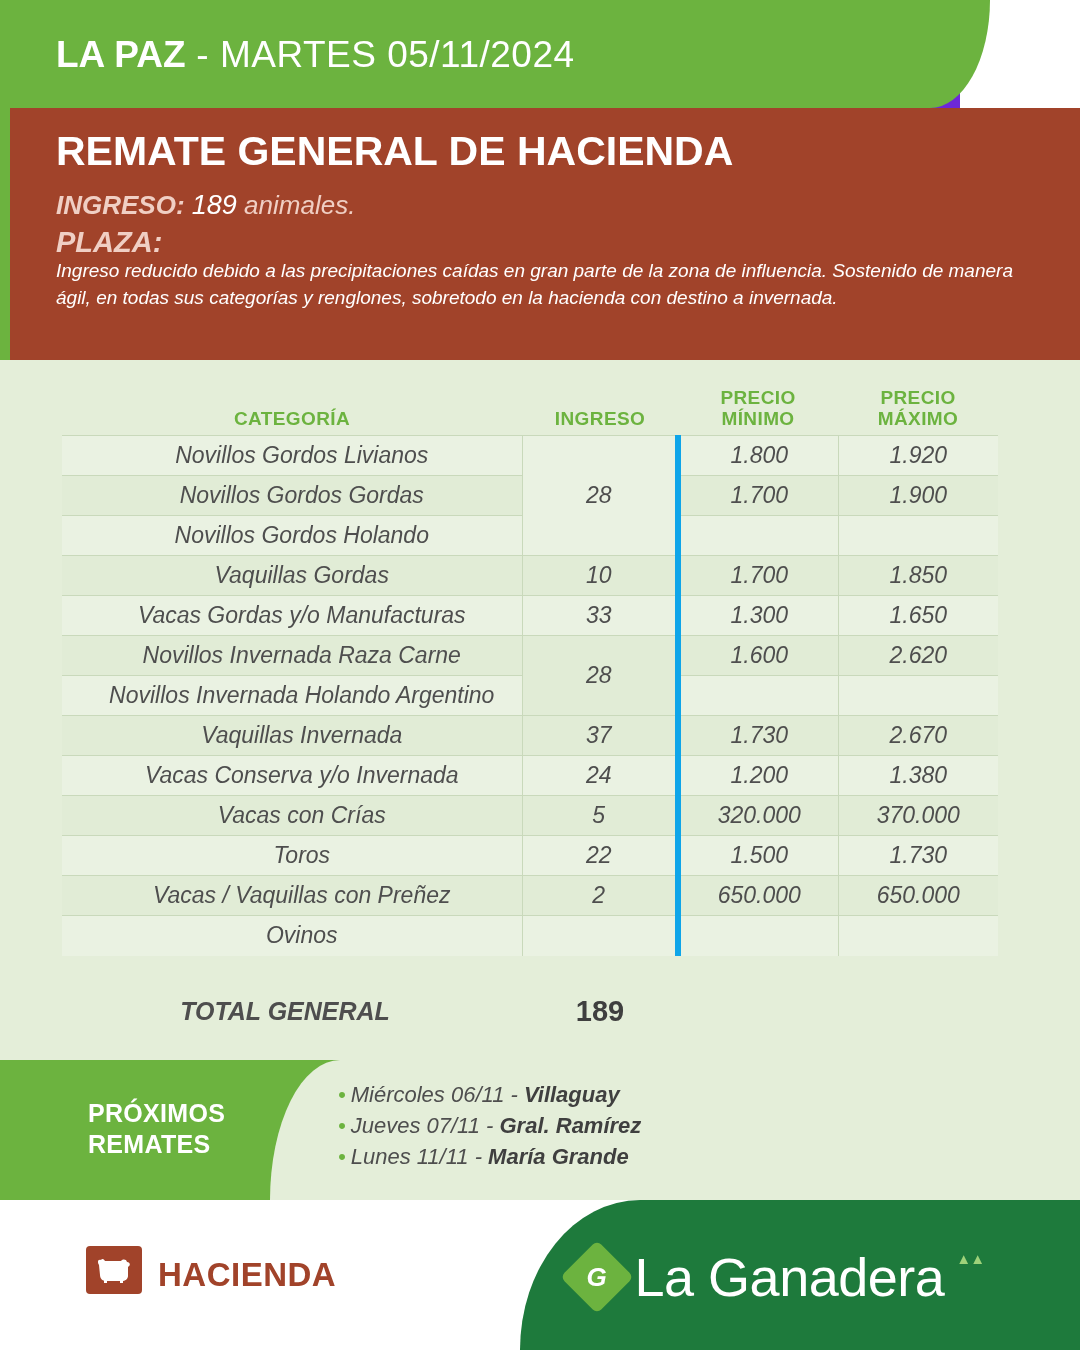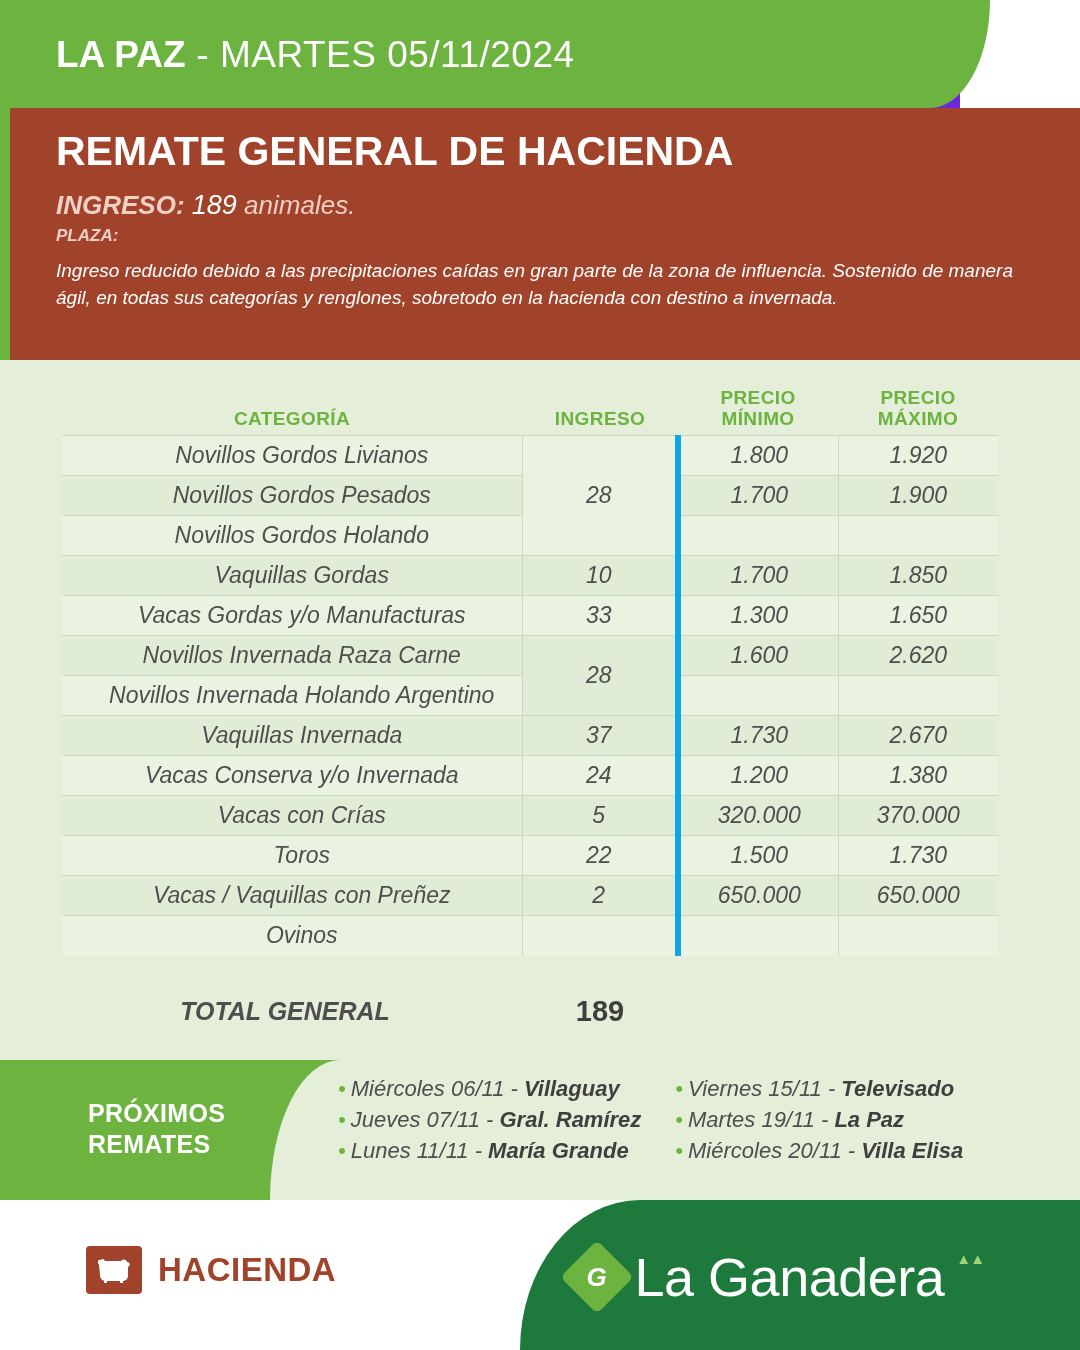--- a/index.html
+++ b/index.html
@@ -87,21 +87,21 @@
     font-size: 26px;
     color: #f0cfc4;
     font-style: italic;
   }
   .ingreso-line .lbl { font-weight: 700; font-style: italic; }
   .ingreso-line .val { color: #ffffff; font-weight: 400; font-style: italic; font-size: 27px; }
   .plaza-lbl {
     position: absolute;
     left: 56px;
     top: 118px;
-    font-size: 17px;
+    font-size: 29px;
     font-weight: 700;
     font-style: italic;
     color: #f0cfc4;
   }
   .plaza-text {
     position: absolute;
     left: 56px;
     top: 150px;
     width: 960px;
     font-size: 19px;
@@ -208,24 +208,24 @@
     top: 38px;
     font-size: 25px;
     font-weight: 700;
     color: #ffffff;
     line-height: 1.25;
     letter-spacing: 0.3px;
   }
   .next-cols {
     position: absolute;
     left: 338px;
-    top: 16px;
+    top: 22px;
     width: 720px;
     display: flex;
-    gap: 34px;
+    gap: 26px;
   }
   .next-col { display: flex; flex-direction: column; gap: 5px; }
   .next-item {
     font-size: 22px;
     font-style: italic;
     color: #4e4e4e;
     white-space: nowrap;
   }
   .next-item .dot {
     color: #6cb33f;
@@ -249,21 +249,21 @@
     width: 560px;
     height: 150px;
     background: #1e7a3c;
     border-top-left-radius: 120px 150px;
   }
   .hac-wrap {
     position: absolute;
     left: 86px;
     top: 46px;
     display: flex;
-    align-items: center;
+    align-items: flex-end;
     gap: 16px;
   }
   .cow-badge {
     width: 56px; height: 48px;
     background: #a1432a;
     border-radius: 4px;
     display: flex;
     align-items: center;
     justify-content: center;
   }
@@ -357,21 +357,21 @@
         </tr>
       </thead>
       <tbody id="table-body">
           <tr>
             <td class="cat">Novillos Gordos Livianos</td>
             <td class="ing" rowspan="3">28</td>
             <td class="pmin">1.800</td>
             <td class="pmax">1.920</td>
           </tr>
           <tr>
-            <td class="cat">Novillos Gordos Pesados</td>
+            <td class="cat">Novillos Gordos Gordas</td>
             <td class="pmin">1.700</td>
             <td class="pmax">1.900</td>
           </tr>
           <tr>
             <td class="cat">Novillos Gordos Holando</td>
             <td class="pmin"></td>
             <td class="pmax"></td>
           </tr>
           <tr>
             <td class="cat">Vaquillas Gordas</td>
@@ -445,25 +445,20 @@
     <div class="panel"></div>
     <div class="next-title">
       <span>PRÓXIMOS</span><br>
       <span>REMATES</span>
     </div>
     <div class="next-cols">
       <div class="next-col" id="next-col-1">
           <div class="next-item"><span class="dot">•</span><span>Miércoles 06/11 - </span><span class="place">Villaguay</span></div>
           <div class="next-item"><span class="dot">•</span><span>Jueves 07/11 - </span><span class="place">Gral. Ramírez</span></div>
           <div class="next-item"><span class="dot">•</span><span>Lunes 11/11 - </span><span class="place">María Grande</span></div>
-        </div>
-      <div class="next-col" id="next-col-2">
-          <div class="next-item"><span class="dot">•</span><span>Viernes 15/11 - </span><span class="place">Televisado</span></div>
-          <div class="next-item"><span class="dot">•</span><span>Martes 19/11 - </span><span class="place">La Paz</span></div>
-          <div class="next-item"><span class="dot">•</span><span>Miércoles 20/11 - </span><span class="place">Villa Elisa</span></div>
         </div>
     </div>
   </div>
 
   <div class="footer">
     <div class="greenblock"></div>
     <div class="hac-wrap">
       <div class="cow-badge">
         <svg width="38" height="28" viewBox="0 0 38 28" aria-hidden="true">
           <path d="M4 9 C2 6 3 3 6 4 C7 2 9 3 10 5 L26 5 C28 3 31 3 32 6 C35 6 36 9 33 11 L33 20 C33 23 30 25 27 25 L11 25 C7 25 5 22 5 19 Z" fill="#ffffff"></path>

